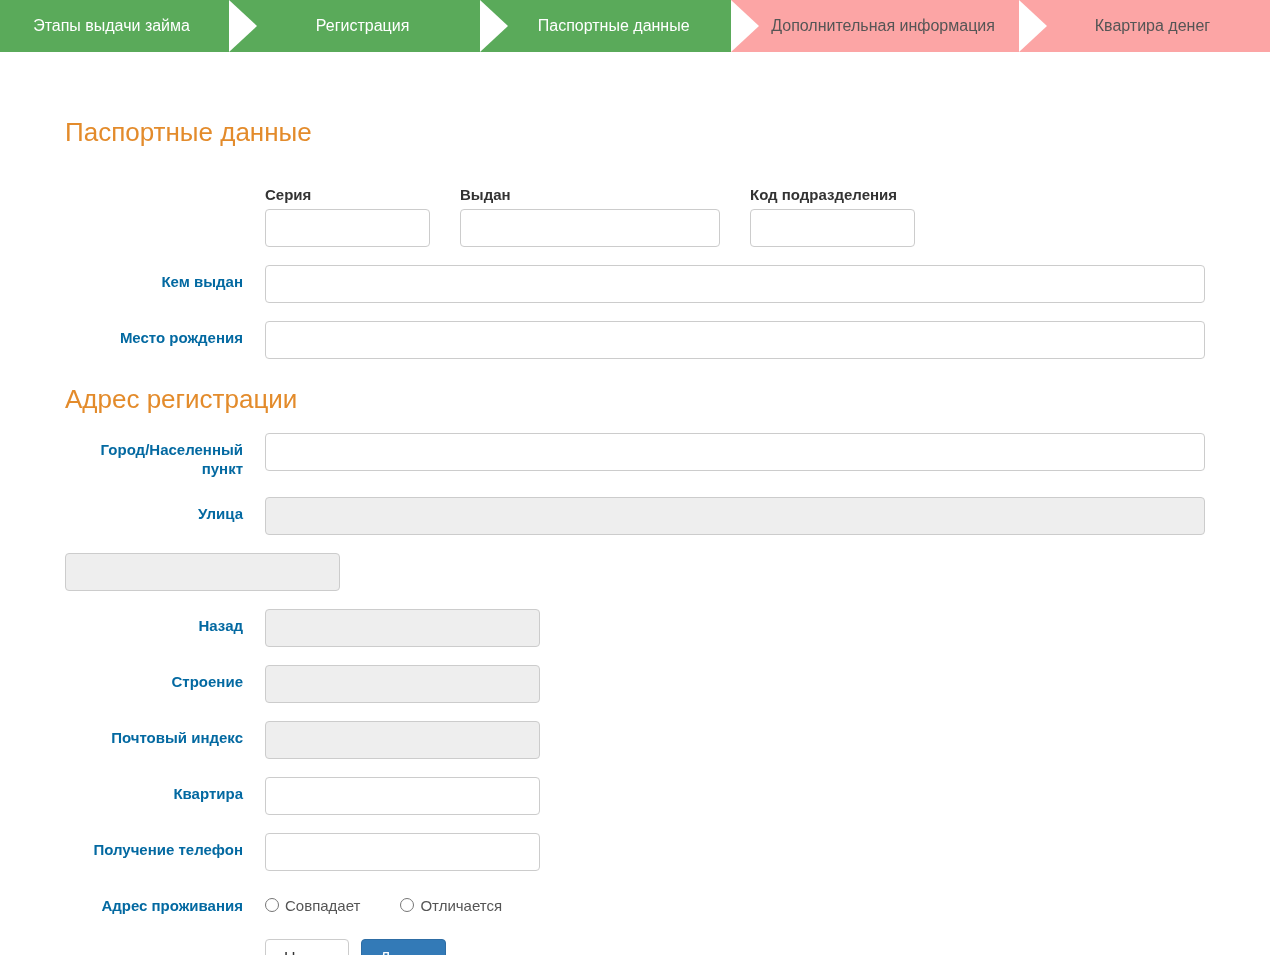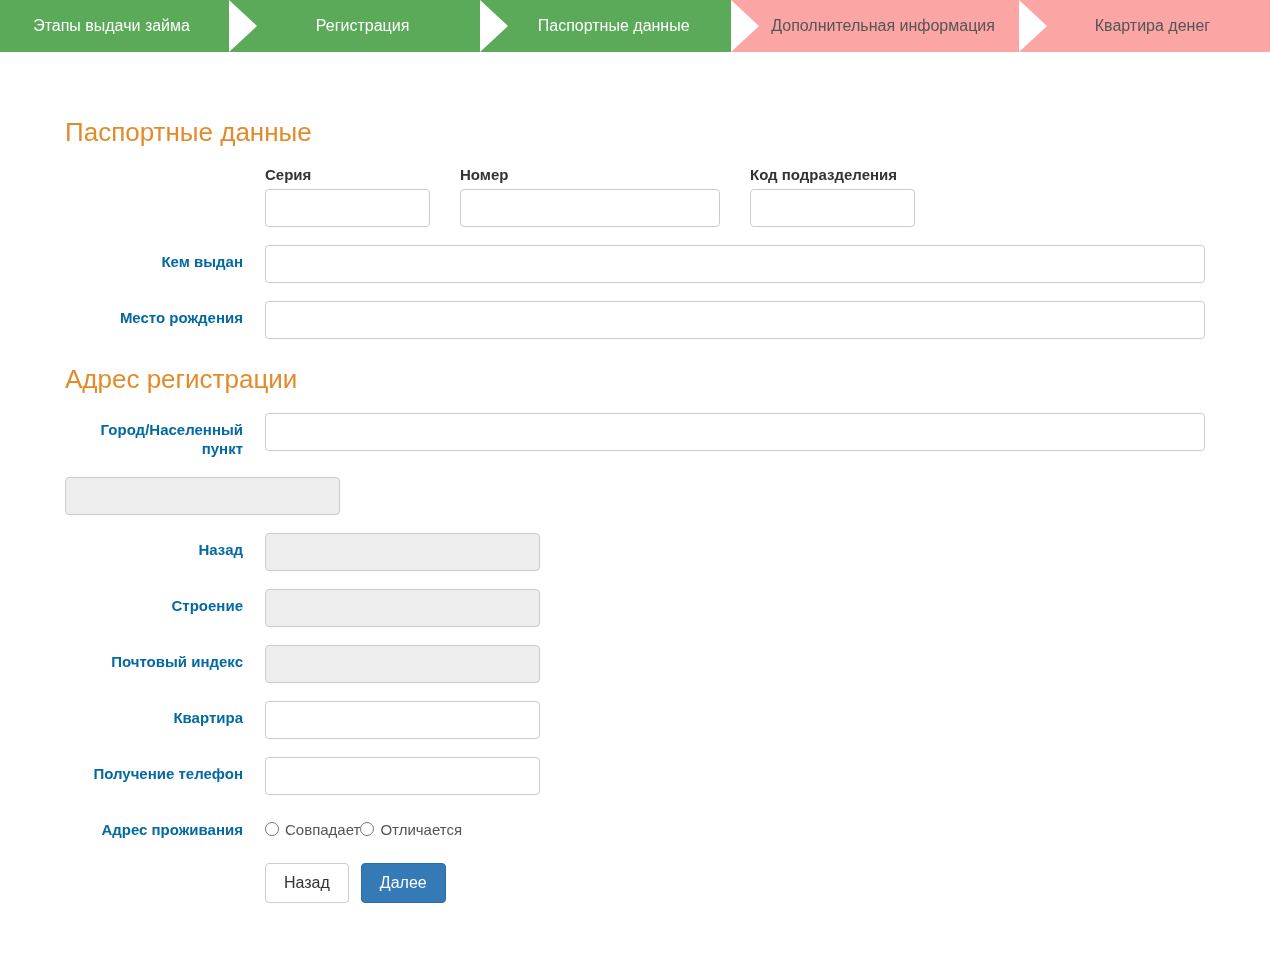--- a/index.html
+++ b/index.html
@@ -81,20 +81,21 @@
     color: #0369a1;
     line-height: 1.25;
   }
   .row-body { flex: 1; display: flex; gap: 30px; }
 
   .field-col { display: flex; flex-direction: column; }
   .field-col.grow { flex: 1; }
   .field-label {
     font-weight: 700;
     margin-bottom: 6px;
+    margin-top: 20px;
   }
 
   input[type="text"] {
     height: 38px;
     border: 1px solid #ccc;
     border-radius: 4px;
     padding: 0 10px;
     font-size: 15px;
     background: #fff;
     color: #333;
@@ -105,21 +106,21 @@
   input.nomer  { width: 260px; }
   input.vydan  { width: 260px; }
   input.kod    { width: 165px; }
   input.fixed275 { width: 275px; }
   input.disabled {
     background: #eeeeee;
     color: #777;
   }
 
   
-  .radio-group { display: flex; align-items: center; padding-top:8px;}
+  .radio-group { display: flex; align-items: center; gap: 40px; padding-top:8px;}
   .radio-item  { display: flex; align-items: center; gap: 6px; color:#555;}
   .radio-item input { width:14px; height:14px; }
 
   
   .btn-row { display: flex; gap: 12px; margin-top: 6px; }
   .btn {
     height: 40px;
     border-radius: 4px;
     padding: 0 18px;
     font-size: 16px;
@@ -163,21 +164,21 @@
   <h2 class="section">Паспортные данные</h2>
 
   <div class="row">
     <div class="row-label"></div>
     <div class="row-body">
       <div class="field-col">
         <span class="field-label">Серия</span>
         <input type="text" class="seria" value="" style="">
       </div>
       <div class="field-col">
-        <span class="field-label">Номер</span>
+        <span class="field-label">Выдан</span>
         <input type="text" class="nomer" value="" style="">
       </div>
       <div class="field-col">
         <span class="field-label">Код подразделения</span>
         <input type="text" class="kod" value="" style="">
       </div>
     </div>
   </div>
 
   <div class="row">
@@ -196,20 +197,26 @@
 
   <h2 class="section">Адрес регистрации</h2>
 
   <div class="row">
     <div class="row-label">Город/Населенный пункт</div>
     <div class="row-body">
         <input type="text" class="wide" value="" style="">
       </div>
   </div>
 
+  <div class="row">
+    <div class="row-label">Улица</div>
+    <div class="row-body">
+        <input type="text" class="wide disabled" value="" style="">
+      </div>
+  </div>
 
   <div class="row">
     <div class="row-body">
         <input type="text" class="fixed275 disabled" value="" style="">
       </div>
   </div>
 
   <div class="row">
     <div class="row-label">Назад</div>
     <div class="row-body">

